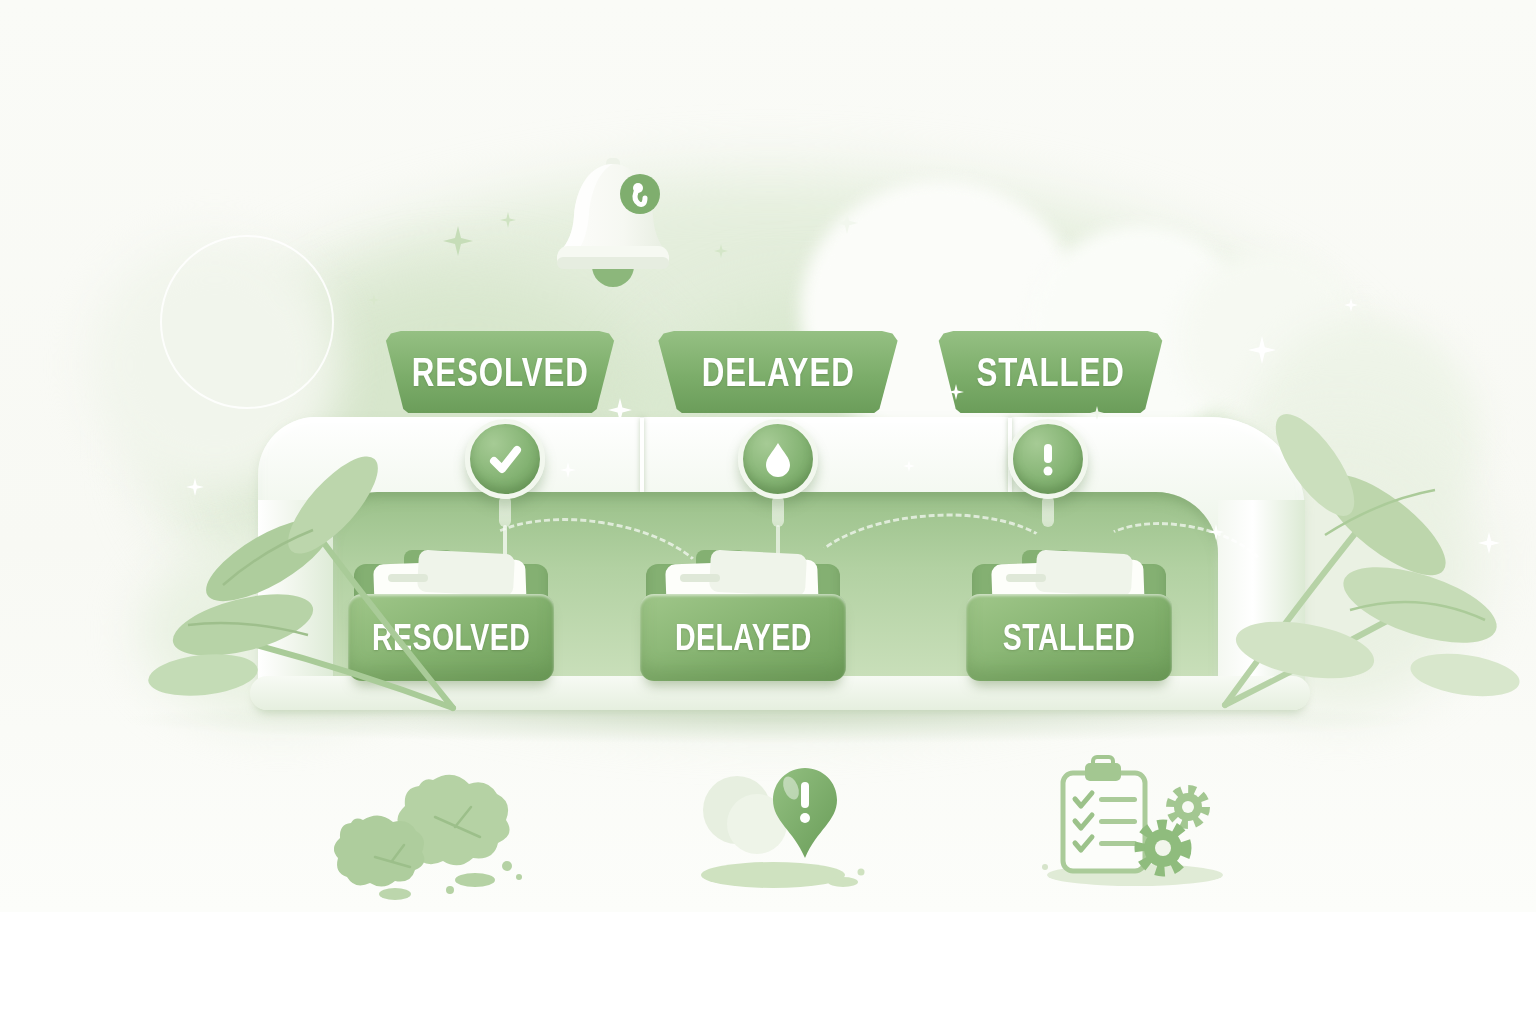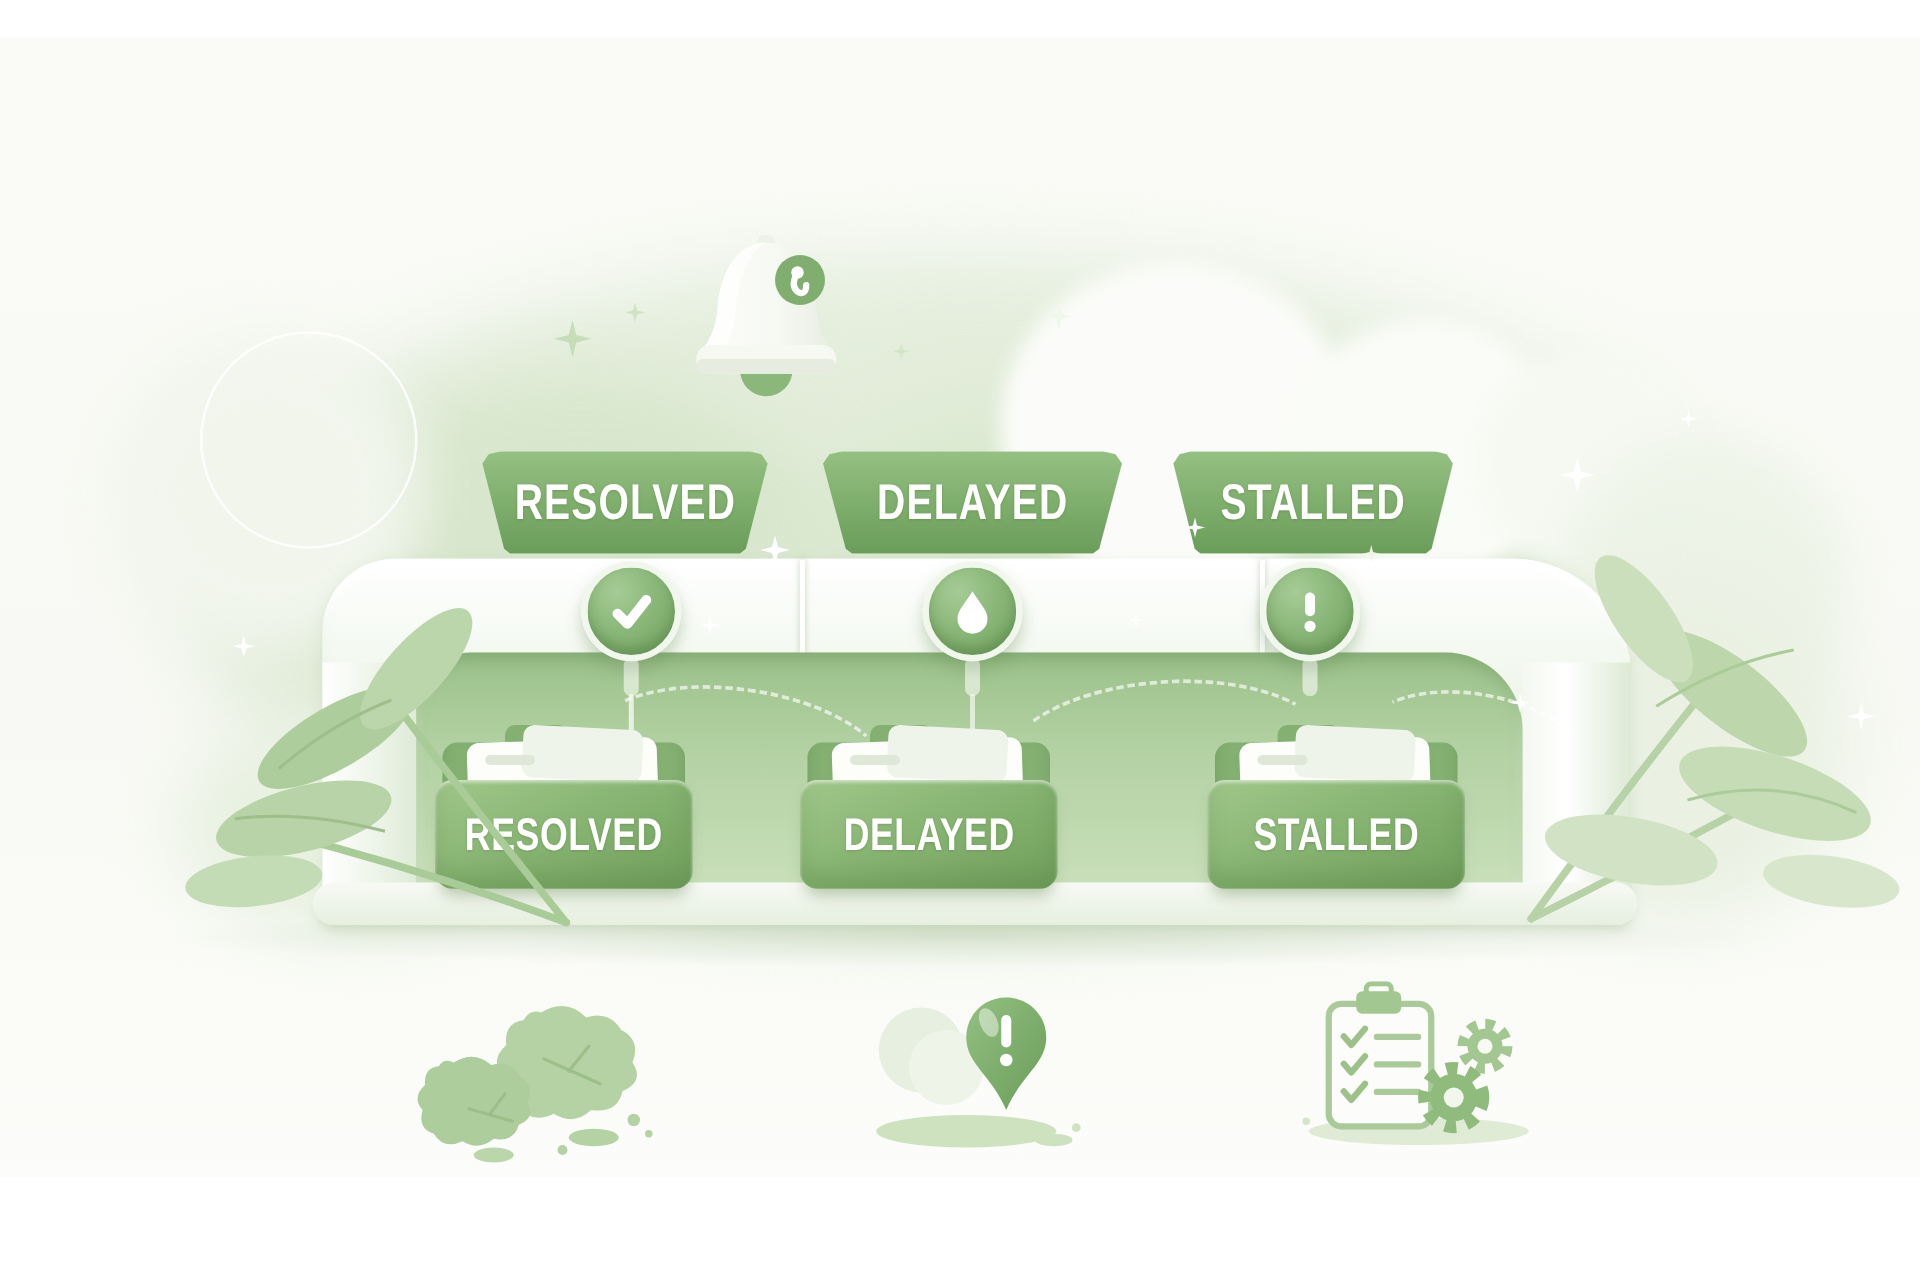--- a/index.html
+++ b/index.html
@@ -1,18 +1,18 @@
 <!DOCTYPE html>
 <html><head>
 <meta charset="utf-8">
 <style>
   html,body{margin:0;padding:0;}
   body{font-family:"Liberation Sans",sans-serif;background:#ffffff;}
   #canvas{position:relative;width:1536px;height:912px;overflow:hidden;
-    background:linear-gradient(180deg,#fafbf7 0%,#f8f9f4 60%,#fcfdfa 100%);margin-top:30px;}
+    background:linear-gradient(180deg,#fafbf7 0%,#f8f9f4 60%,#fcfdfa 100%);}
   .abs{position:absolute;}
   
   .blob{position:absolute;border-radius:50%;}
   .ring{position:absolute;border-radius:50%;border:2px solid rgba(255,255,255,.85);background:transparent;}
   
   .sparkle{position:absolute;clip-path:polygon(50% 0,60% 40%,100% 50%,60% 60%,50% 100%,40% 60%,0 50%,40% 40%);}
   
   .banner{position:absolute;height:82px;
     background:linear-gradient(180deg,#95c083 0%,#7cad6a 55%,#6b9d5a 100%);
     clip-path:polygon(4% 12%,6% 3%,10% 0%,90% 0%,94% 3%,96% 12%,89% 95%,87% 100%,13% 100%,11% 95%);

